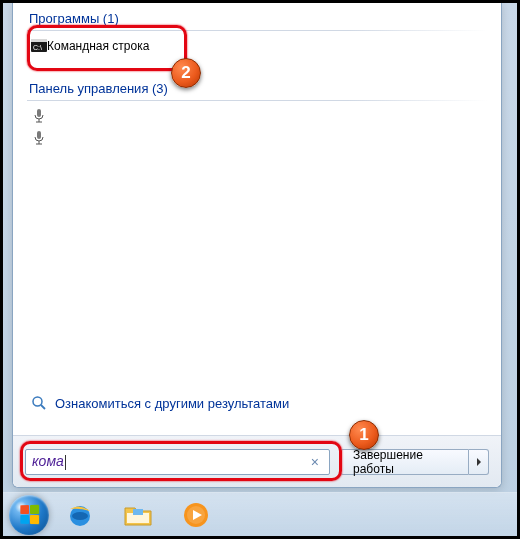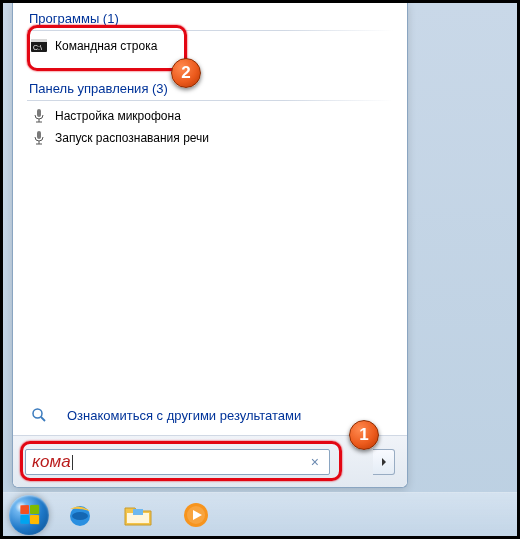--- a/index.html
+++ b/index.html
@@ -13,21 +13,21 @@
   }
   .desktop {
     position: absolute;
     inset: 3px;
     background: linear-gradient(#c9d8e8, #bcd0e2);
   }
   .start-menu {
     position: absolute;
     left: 9px;
     top: 0;
-    width: 396px;
+    width: 490px;
     height: 485px;
     background: #fff;
     border: 1px solid #8aa5c1;
     border-top: none;
     border-radius: 0 0 6px 6px;
     box-shadow: 0 2px 8px rgba(0,0,0,0.15);
   }
   .section-header {
     color: #003399;
     font-size: 13px;
@@ -35,21 +35,20 @@
     font-weight: 400;
   }
   .divider {
     height: 1px;
     background: linear-gradient(to right, #d0d8e4, #d0d8e4 70%, transparent);
     margin: 2px 14px 4px 14px;
   }
   .result-item {
     display: flex;
     align-items: center;
-    gap: 8px;
     padding: 3px 14px 3px 18px;
     cursor: pointer;
   }
   .icon16 {
     width: 16px;
     height: 16px;
     display: inline-flex;
     align-items: center;
     justify-content: center;
     flex-shrink: 0;
@@ -64,24 +63,24 @@
     border-top: 1px solid #d0d8e4;
     border-radius: 0 0 6px 6px;
     display: flex;
     align-items: center;
     padding: 0 12px;
     gap: 10px;
   }
   .more-results {
     position: absolute;
     left: 14px;
-    bottom: 60px;
-    display: flex;
-    align-items: center;
-    gap: 20px;
+    bottom: 72px;
+    display: flex;
+    align-items: center;
+    gap: 8px;
     color: #003399;
     font-size: 13px;
     padding: 4px;
     cursor: pointer;
   }
   .search-box {
     flex: 0 0 305px;
     height: 26px;
     background: #fff;
     border: 1px solid #8aa5c1;
@@ -220,49 +219,50 @@
     <div class="section-header" style="margin-top:16px">Панель управления (3)</div>
     <div class="divider"></div>
 
     <div class="result-item">
       <span class="icon16">
         <svg width="16" height="16">
             <rect x="6" y="1" width="4" height="8" rx="2" fill="#7a7a7a"></rect>
             <path d="M4 7 a4 4 0 0 0 8 0 M8 11 v3 M5 14 h6" stroke="#555" stroke-width="1" fill="none"></path>
           </svg>
       </span>
-      <span>Настройка микрофона</span>
     </div>
     <div class="result-item">
       <span class="icon16">
         <svg width="16" height="16">
             <rect x="6" y="1" width="4" height="8" rx="2" fill="#7a7a7a"></rect>
             <path d="M4 7 a4 4 0 0 0 8 0 M8 11 v3 M5 14 h6" stroke="#555" stroke-width="1" fill="none"></path>
           </svg>
       </span>
-      <span>Запуск распознавания речи</span>
     </div>
 
     <div class="more-results">
       <span class="icon16">
         <svg width="16" height="16">
             <circle cx="6.5" cy="6.5" r="4.5" stroke="#3a7abd" stroke-width="1.5" fill="none"></circle>
             <line x1="10" y1="10" x2="14" y2="14" stroke="#3a7abd" stroke-width="1.8"></line>
           </svg>
       </span>
       <span>Ознакомиться с другими результатами</span>
     </div>
 
     <div class="footer">
       <div class="search-box">
-        <span style="font-style:italic;color:#b91c1c;font-size:17px"><span>кома</span><span class="caret"></span></span>
+        <span style="font-style:italic;color:#4c1d95;font-size:14px"><span>кома</span><span class="caret"></span></span>
         <span style="flex:1"></span>
         <span class="clear-btn">×</span>
       </div>
       <div class="shutdown-group">
+        <div class="shutdown-btn">
+          <span>Завершение работы</span>
+        </div>
         <div class="shutdown-arrow">
           <svg width="8" height="8">
               <path d="M2 0 L6 4 L2 8" fill="#333"></path>
             </svg>
         </div>
       </div>
     </div>
   </div>
 
   <div class="hl-red" style="left:24px; top:22px; width:160px; height:46px;"></div>

